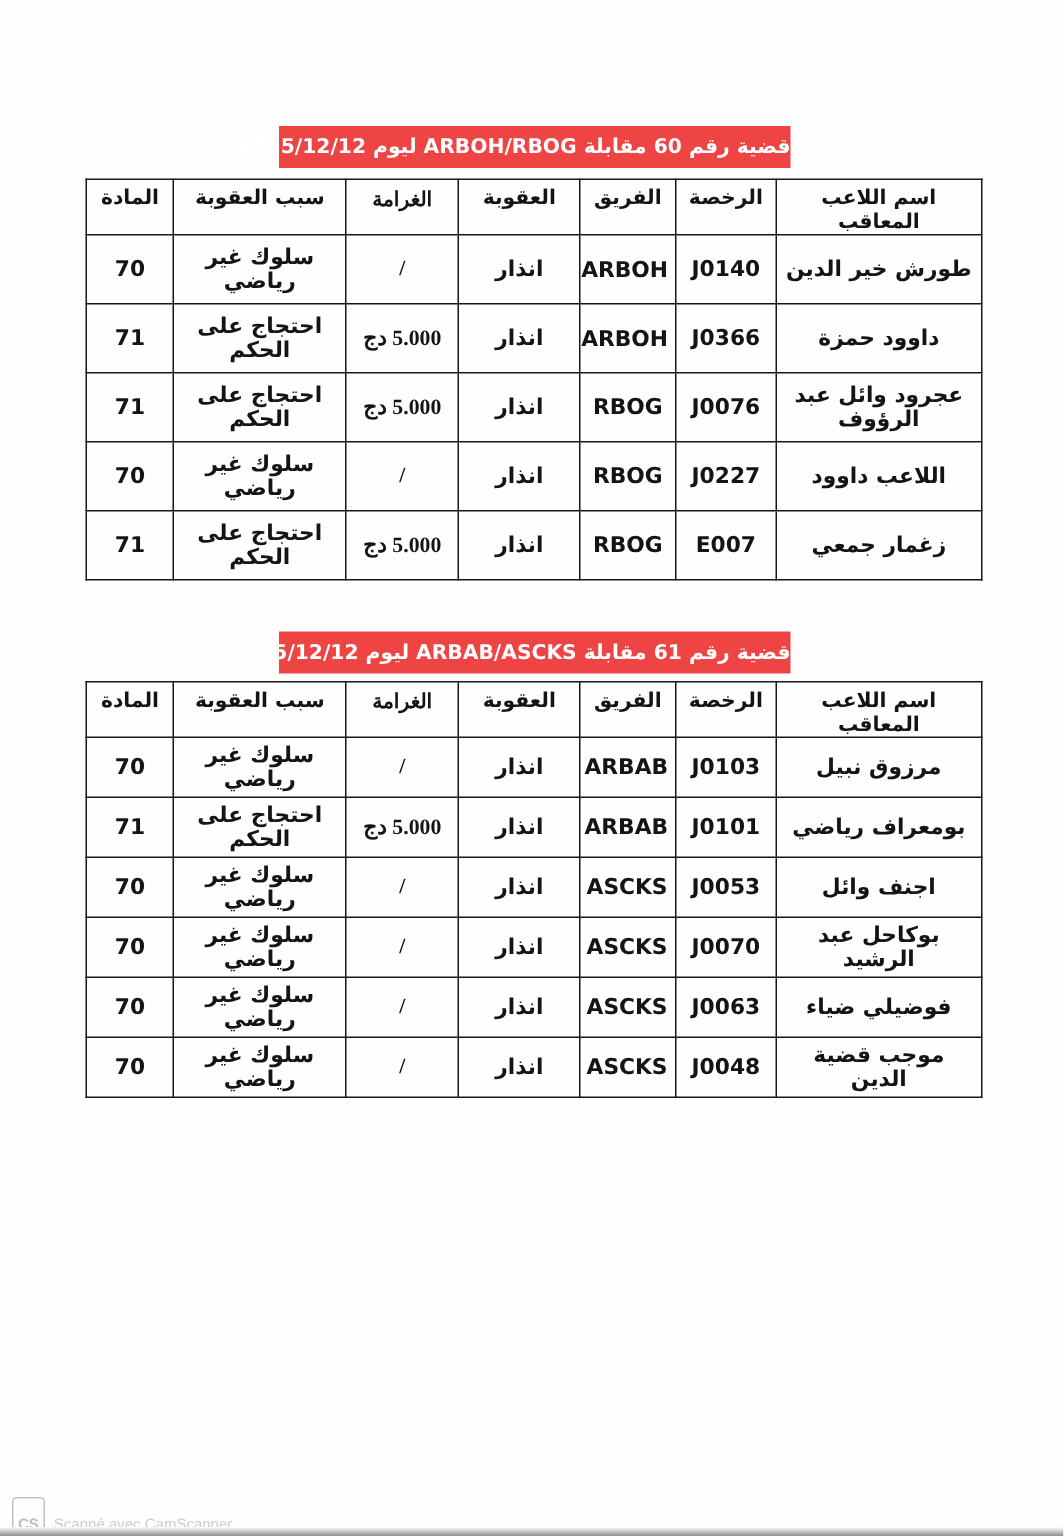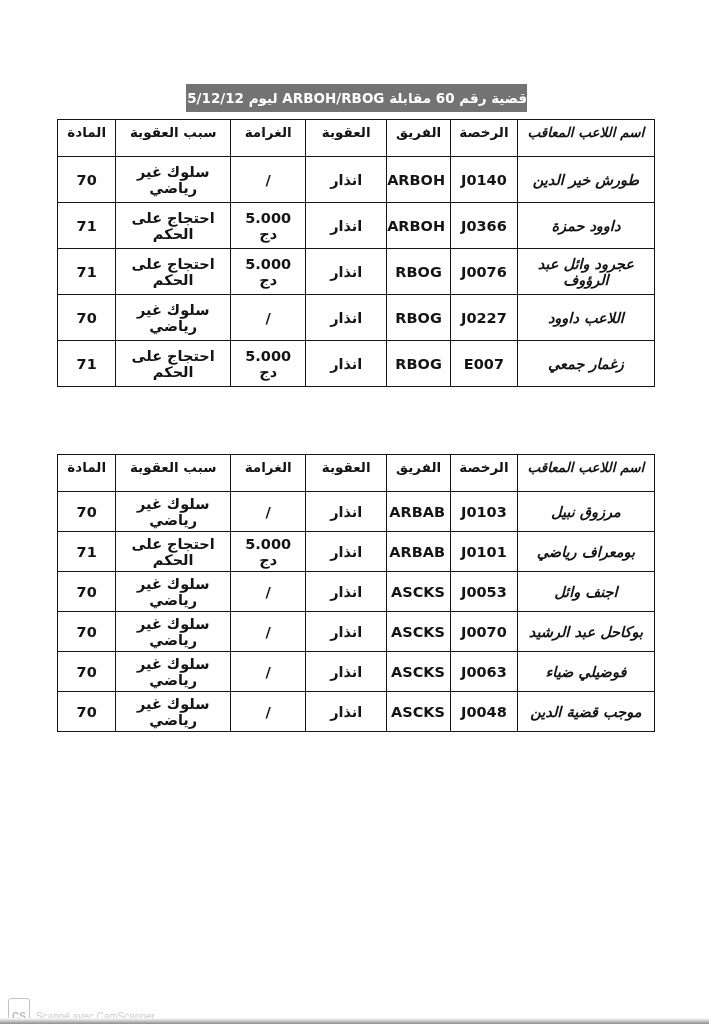--- a/index.html
+++ b/index.html
@@ -10,21 +10,21 @@
   }
   .page {
     position: relative;
     width: 709px; height: 1024px;
     background: #fefefe;
     overflow: hidden;
   }
   .case-title {
     position: absolute;
     left: 186px; width: 341px; height: 28px;
-    background: #737373;
+    background: #ef4444;
     color: #ffffff;
     font-weight: bold;
     font-size: 13.5px;
     line-height: 28px;
     text-align: center;
     white-space: nowrap;
     direction: rtl;
   }
   #case-title-0 { top: 84px; }
   #case-title-1 { top: 421px; }
@@ -52,25 +52,25 @@
     padding: 4px 2px 0 2px;
   }
   .sanctions-table td {
     font-size: 14.5px;
     padding: 3px 5px;
     vertical-align: middle;
   }
   #case-table-0 td { height: 39px; }
   #case-table-1 td { height: 33px; }
   
-  .col0 { width: 23.5%; font-style: italic; }
+  .col0 { width: 23.5%; }
   .col1 { width: 11%; }
   .col2 { width: 10.5%; }
   .col3 { width: 13.5%; }
-  .col4 { width: 12.5%; }
+  .col4 { width: 12.5%; font-family: Liberation Serif, serif; }
   .col5 { width: 19.5%; }
   .col6 { width: 9.5%; }
   .watermark {
     position: absolute;
     left: 8px; top: 998px;
     display: flex; align-items: center; gap: 6px;
   }
   .cs-badge {
     display: inline-block;
     border: 1.5px solid #c2c2c2;
@@ -153,20 +153,21 @@
           <td class="col1">E007</td>
           <td class="col2">RBOG</td>
           <td class="col3">انذار</td>
           <td class="col4">5.000 دج</td>
           <td class="col5">احتجاج على الحكم</td>
           <td class="col6">71</td>
         </tr>
       </tbody>
     </table>
 
+  <div class="case-title" id="case-title-1">قضية رقم 61 مقابلة  ARBAB/ASCKS  ليوم 2025/12/12</div>
 
   <table class="sanctions-table" id="case-table-1">
       <thead>
         <tr>
           <th class="col0">اسم اللاعب المعاقب</th>
           <th class="col1">الرخصة</th>
           <th class="col2">الفريق</th>
           <th class="col3">العقوبة</th>
           <th class="col4">الغرامة</th>
           <th class="col5">سبب العقوبة</th>

